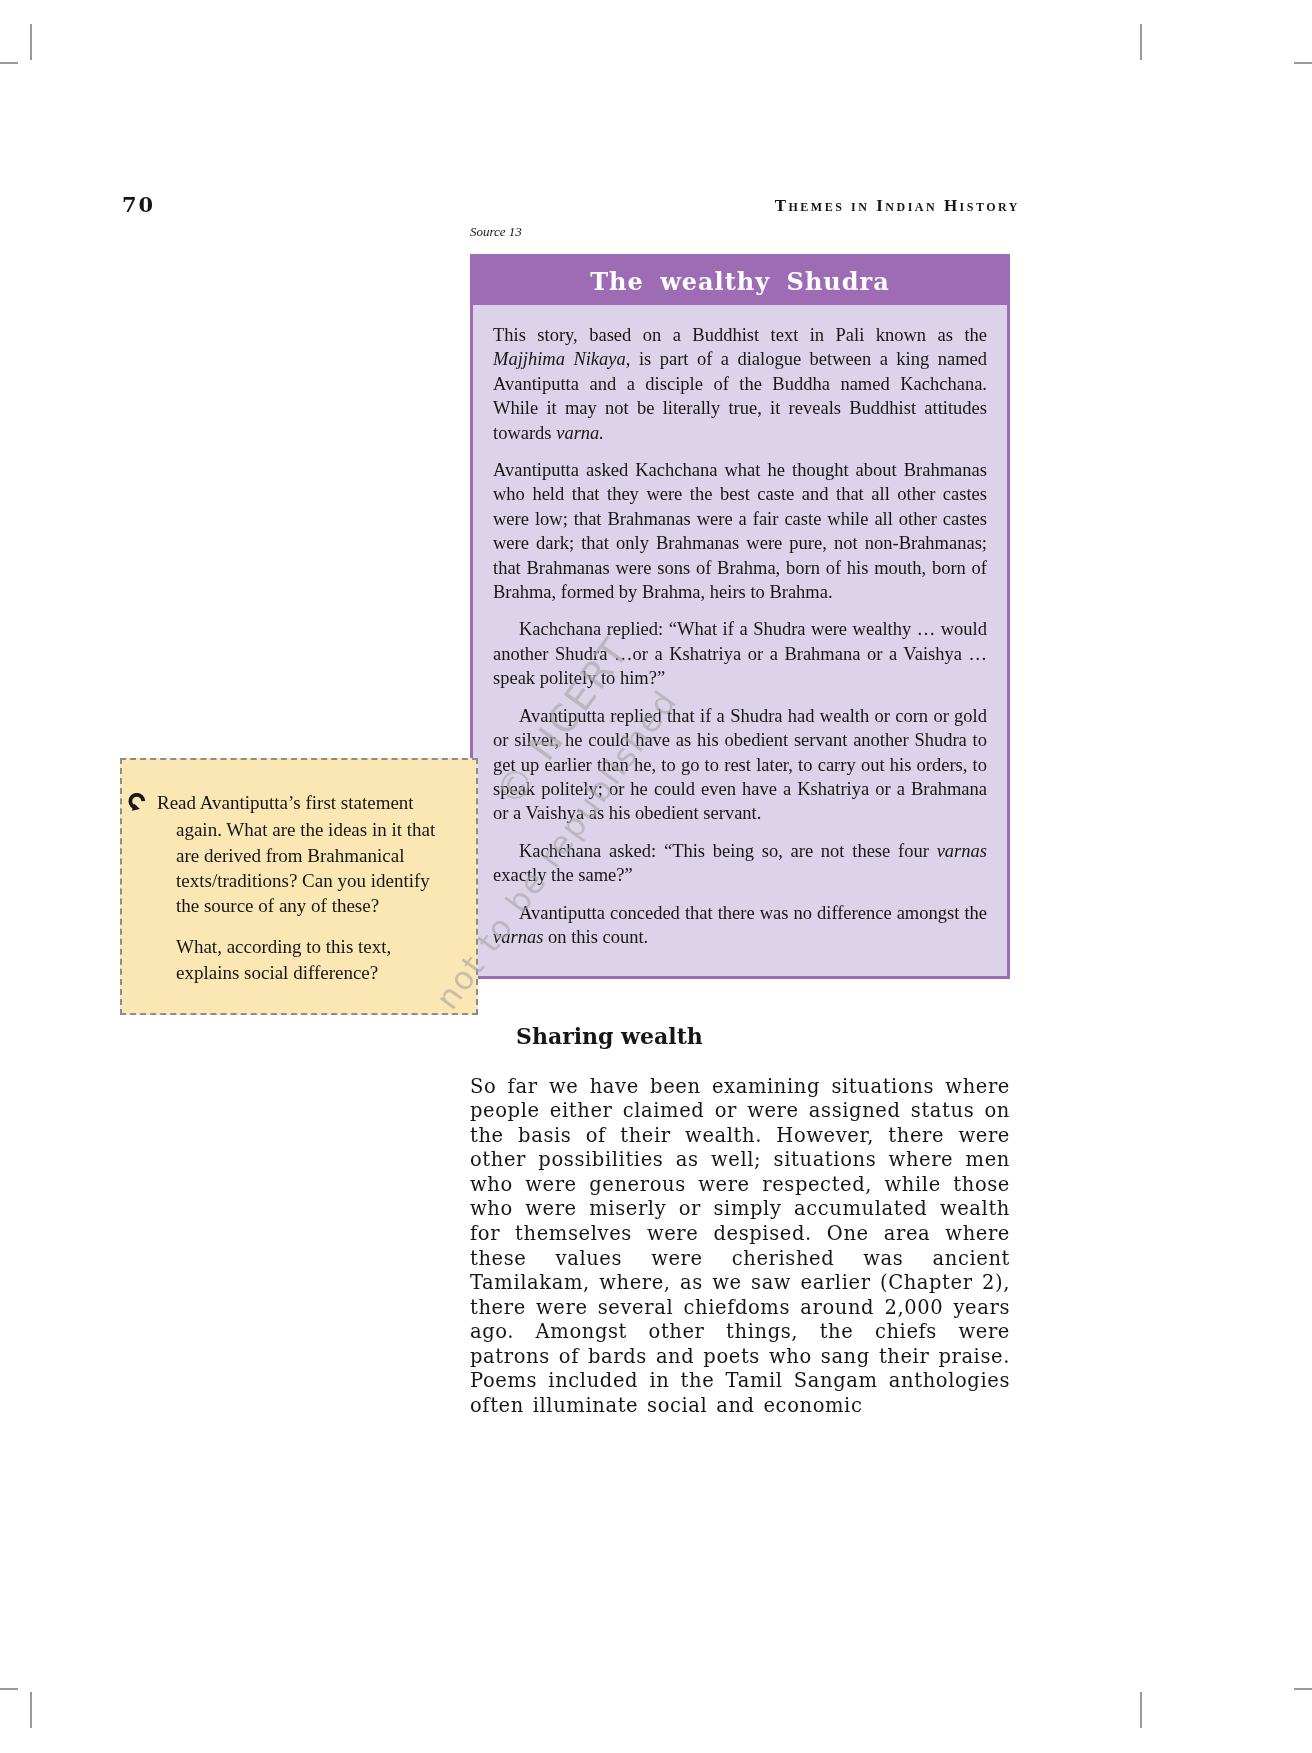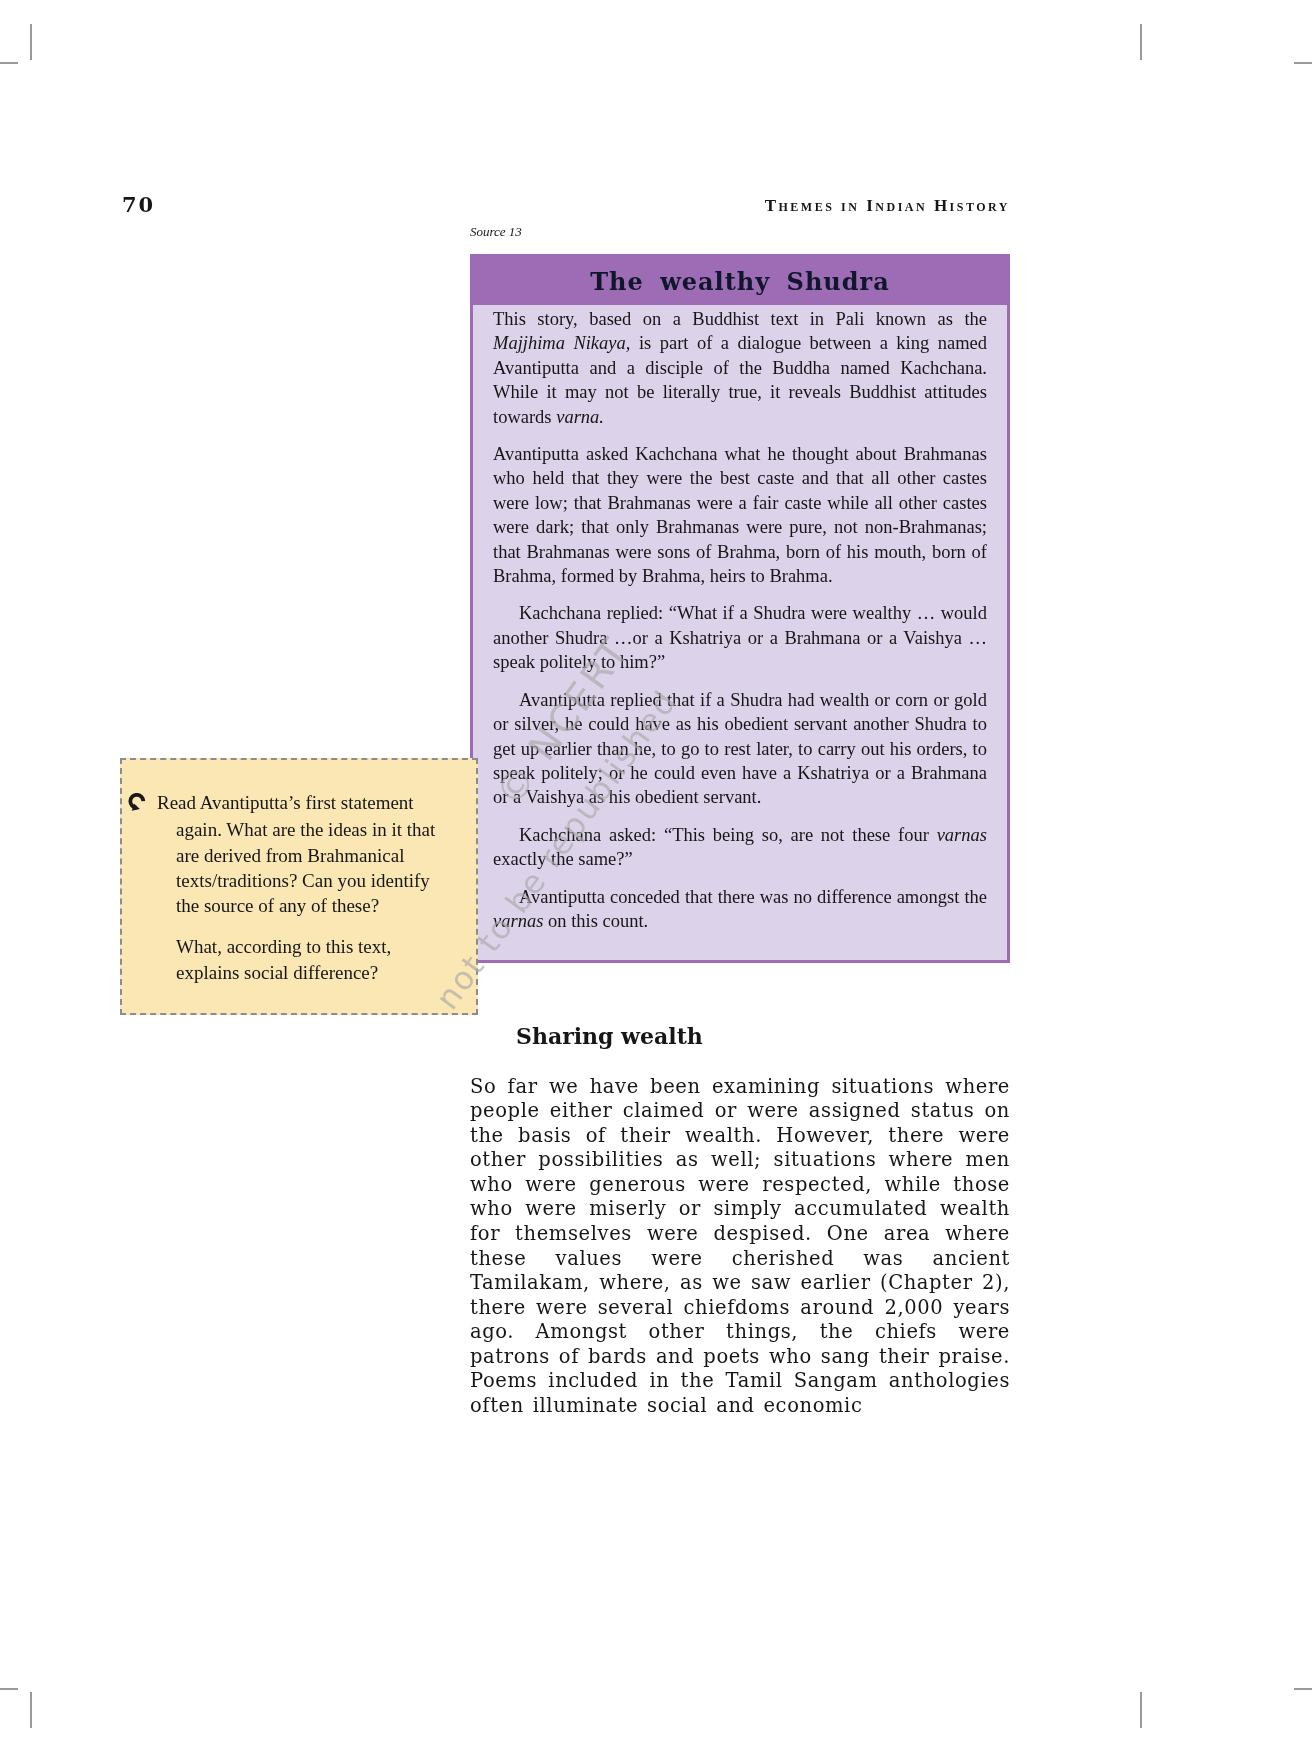--- a/index.html
+++ b/index.html
@@ -15,49 +15,49 @@
 
   
   .crop { position: absolute; background: #9a9a9a; }
 
   .page-number {
     position: absolute; left: 122px; top: 192px;
     font-size: 21px; font-weight: bold; letter-spacing: 2px;
     font-family: "DejaVu Serif", serif;
   }
   .running-header {
-    position: absolute; right: 302px; top: 196px;
+    position: absolute; right: 292px; top: 196px;
     font-size: 17px; font-weight: bold;
     font-variant: small-caps; letter-spacing: 2.5px;
     font-family: "Liberation Serif", serif;
   }
 
   .source-label {
     position: absolute; left: 470px; top: 224px;
     font-style: italic; font-size: 13px;
     font-family: "Liberation Serif", serif;
   }
 
   .source-box {
     position: absolute; left: 470px; top: 254px; width: 540px;
     border: 3px solid #9d6cb5;
     background: #dcd2ea;
     box-sizing: border-box;
   }
   .source-box-header {
     background: #9d6cb5;
-    color: #0f172a;
+    color: #ffffff;
     text-align: center;
     padding: 10px 4px 9px 4px;
     font-size: 24px; font-weight: bold;
     letter-spacing: 1px; word-spacing: 7px;
     font-family: "DejaVu Serif", serif;
   }
   .source-box-body {
-    padding: 2px 20px 14px 20px;
+    padding: 18px 20px 14px 20px;
     font-size: 18.5px; line-height: 1.32;
     text-align: justify;
     font-family: "Liberation Serif", serif;
   }
   .source-box-body p { margin: 0 0 13px 0; text-indent: 26px; }
   .source-box-body p.flush { text-indent: 0; }
   .source-box-body em { font-style: italic; }
 
   .watermark {
     position: absolute; z-index: 5; pointer-events: none;

